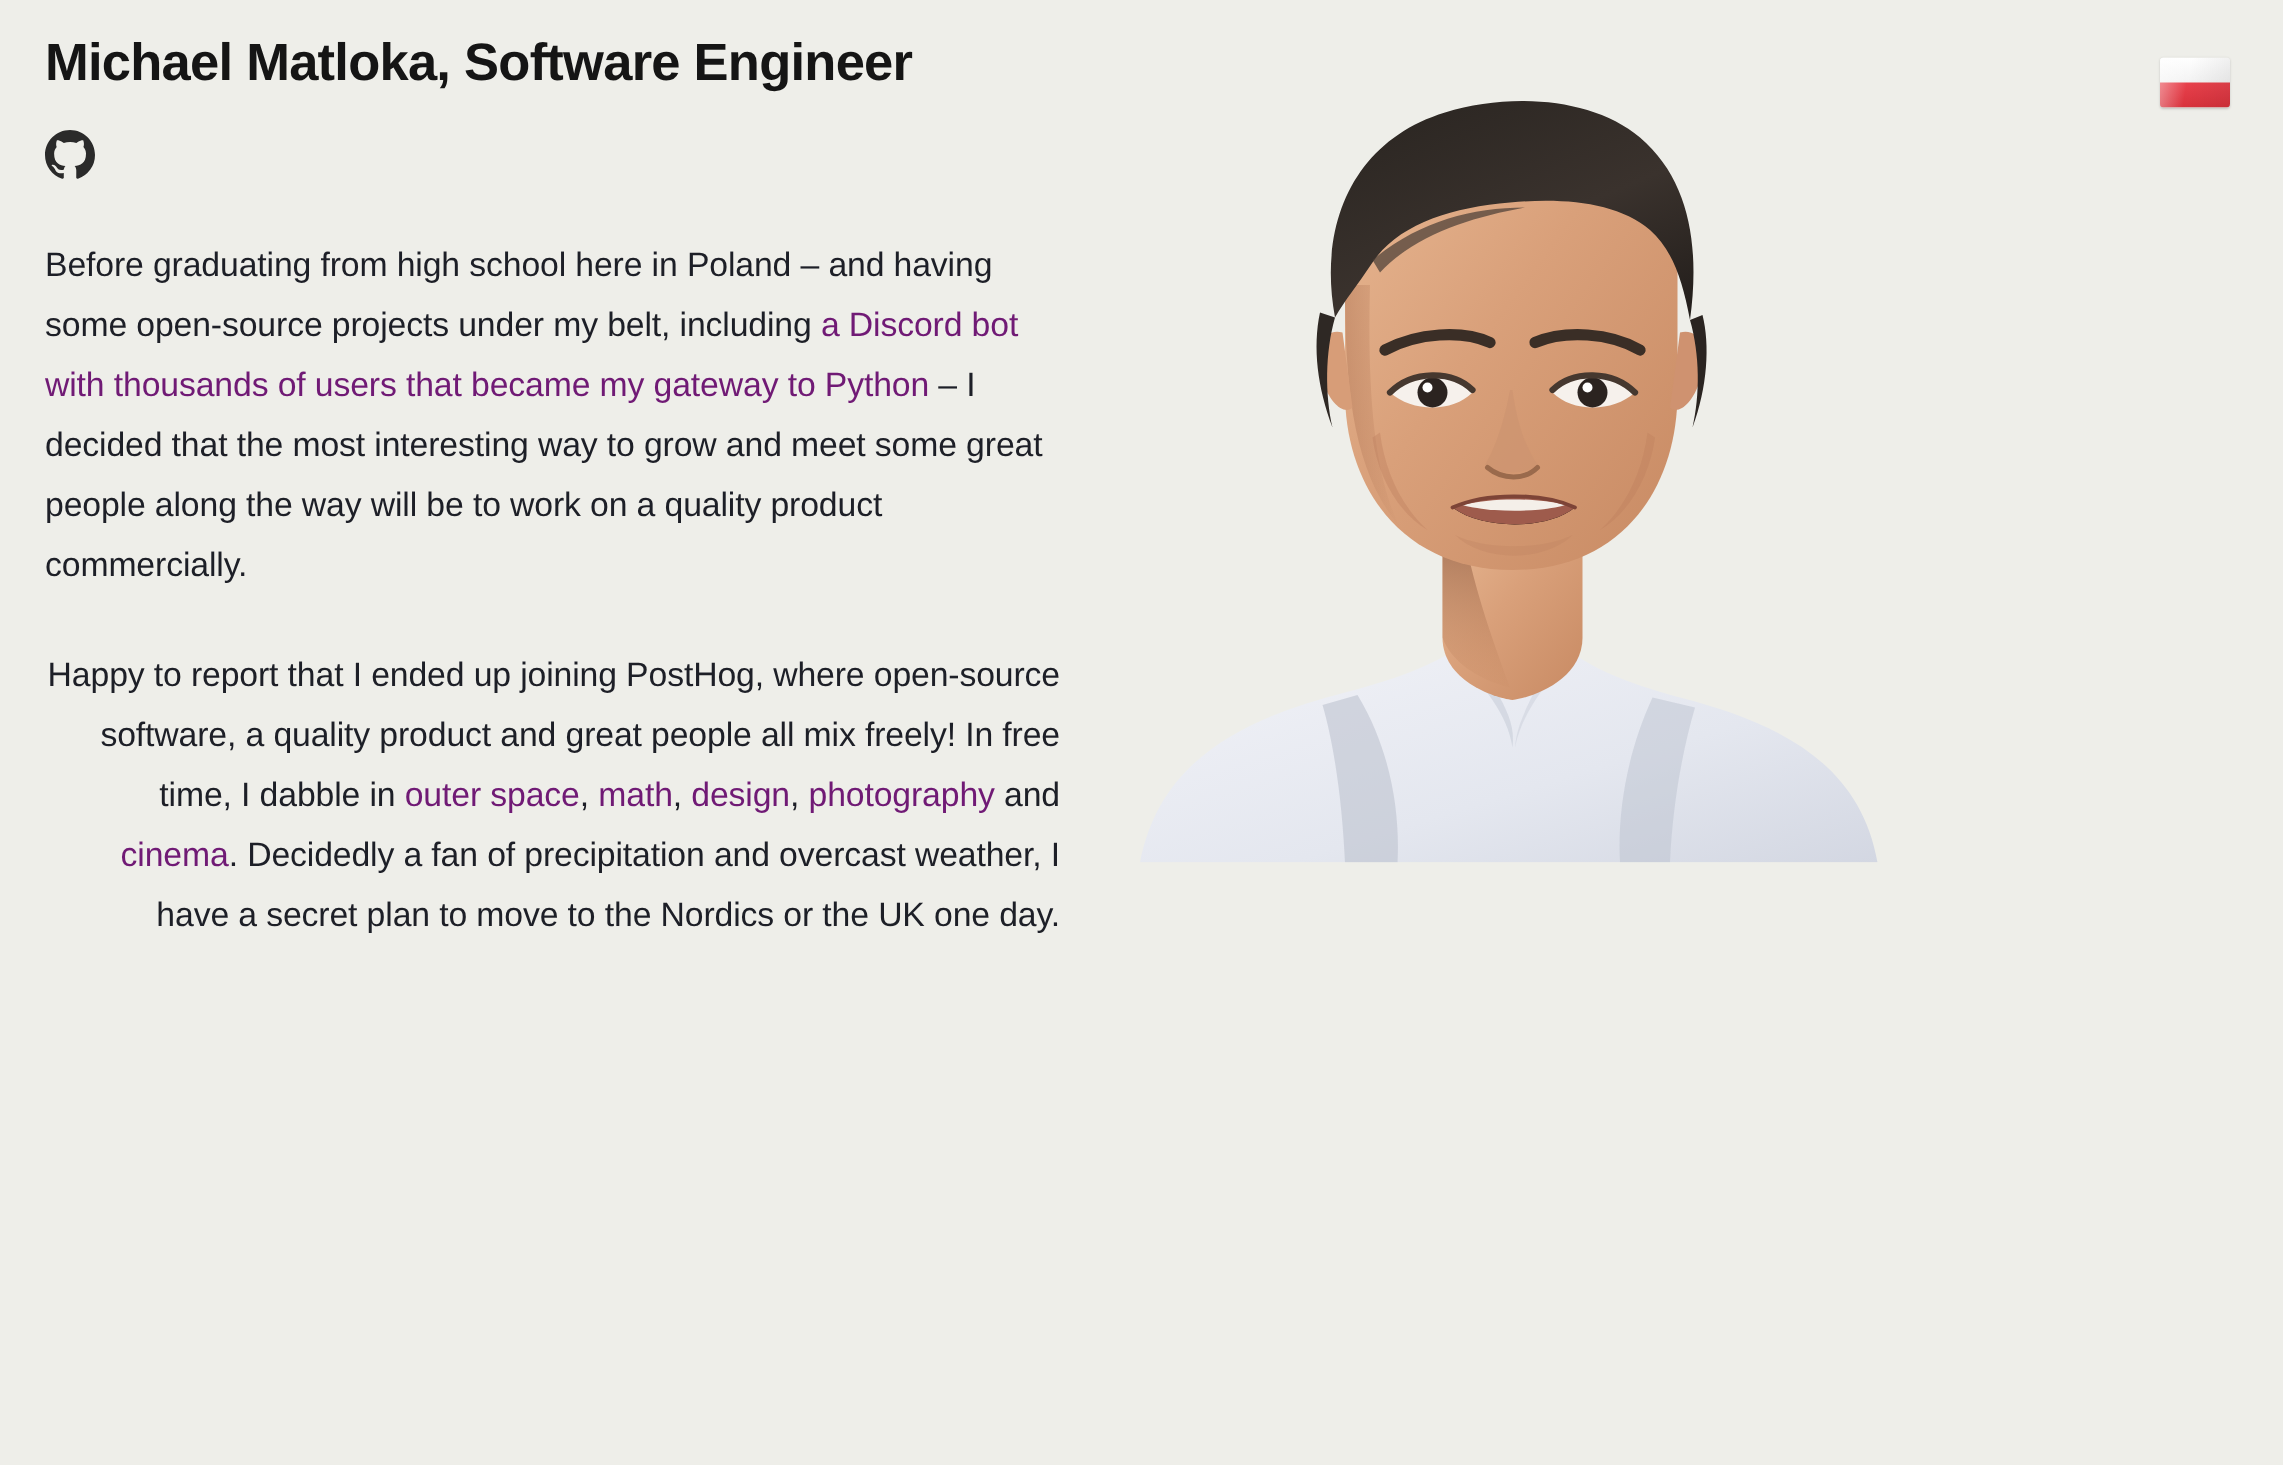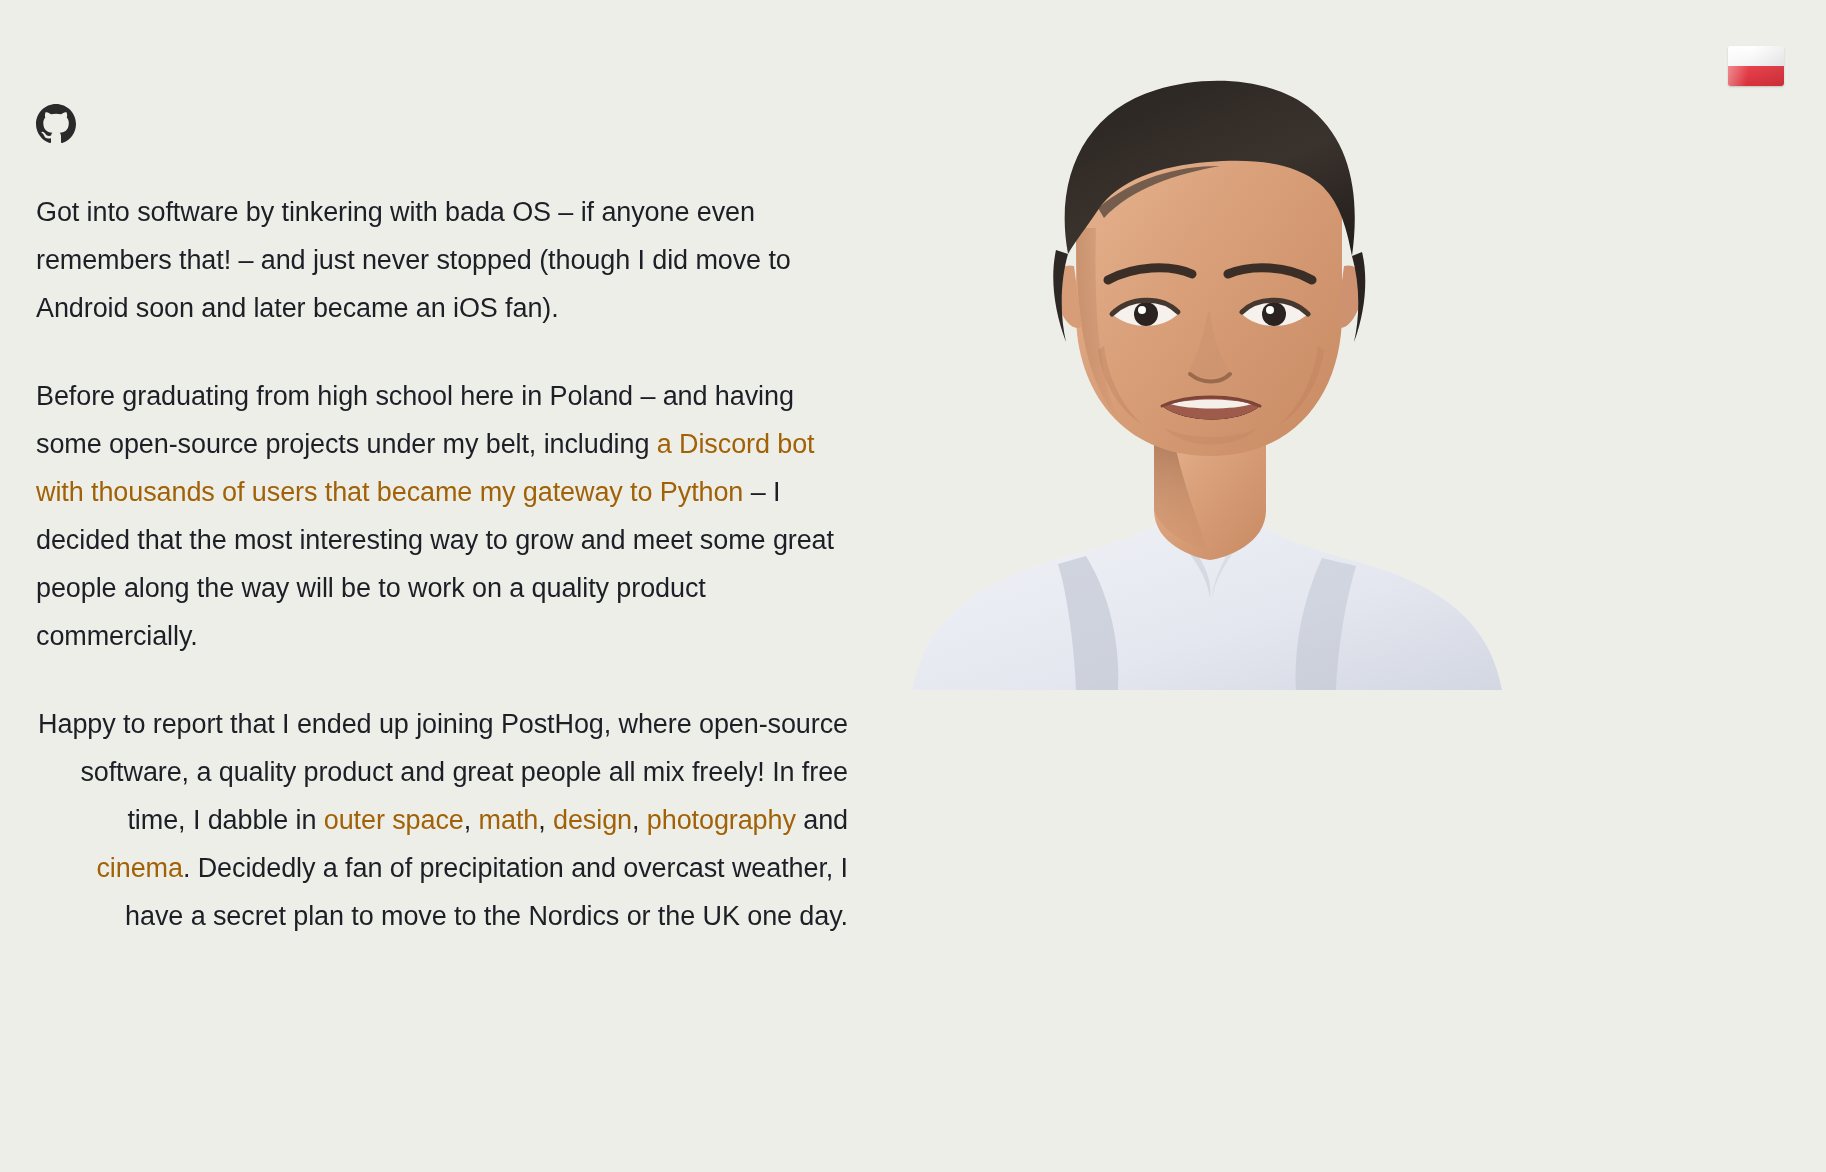--- a/index.html
+++ b/index.html
@@ -86,21 +86,21 @@
   .bio p {
     font-size: 27px;
     line-height: 48px;
     color: #1d1f27;
     margin: 0 0 40px 0;
     letter-spacing: -0.1px;
   }
   .bio p:last-child { margin-bottom: 0; text-align: right; }
 
   .bio a {
-    color: #a16207;
+    color: #701a75;
     text-decoration: none;
     cursor: pointer;
   }
 
   
   .portrait-wrap {
     position: absolute;
     left: 908px;
     top: 58px;
     width: 596px;
@@ -111,37 +111,37 @@
     position: absolute;
     inset: 0;
     display: block;
   }
 </style>
 </head>
 <body>
 
 <div class="page">
 
+  <h1 class="page-title">Michael Matloka, Software Engineer</h1>
 
   <div class="social-row">
     <span class="github-link">
       <svg viewBox="0 0 16 16" aria-hidden="true">
         <path fill="currentColor" d="M8 0C3.58 0 0 3.58 0 8c0 3.54 2.29 6.53 5.47 7.59.4.07.55-.17.55-.38 0-.19-.01-.82-.01-1.49-2.01.37-2.53-.49-2.69-.94-.09-.23-.48-.94-.82-1.13-.28-.15-.68-.52-.01-.53.63-.01 1.08.58 1.23.82.72 1.21 1.87.87 2.33.66.07-.52.28-.87.51-1.07-1.78-.2-3.64-.89-3.64-3.95 0-.87.31-1.59.82-2.15-.08-.2-.36-1.02.08-2.12 0 0 .67-.21 2.2.82.64-.18 1.32-.27 2-.27.68 0 1.36.09 2 .27 1.53-1.04 2.2-.82 2.2-.82.44 1.1.16 1.92.08 2.12.51.56.82 1.27.82 2.15 0 3.07-1.87 3.75-3.65 3.95.29.25.54.73.54 1.48 0 1.07-.01 1.93-.01 2.2 0 .21.15.46.55.38A8.01 8.01 0 0 0 16 8c0-4.42-3.58-8-8-8z"></path>
       </svg>
     </span>
   </div>
 
   <div class="flag-badge">
     <span class="flag-white"></span>
     <span class="flag-red"></span>
     <span class="flag-sheen"></span>
   </div>
 
   <div class="bio">
-    <p><span>Got into software by tinkering with bada OS – if anyone even remembers that! – and just never stopped (though I did move to Android soon and later became an iOS fan).</span></p>
     <p><span>Before graduating from high school here in Poland – and having some open-source projects under my belt, including </span><a>a Discord bot with thousands of users that became my gateway to Python</a><span> – I decided that the most interesting way to grow and meet some great people along the way will be to work on a quality product commercially.</span></p>
     <p><span>Happy to report that I ended up joining PostHog, where open-source software, a quality product and great people all mix freely! In free time, I dabble in </span><a>outer space</a><span>, </span><a>math</a><span>, </span><a>design</a><span>, </span><a>photography</a><span> and </span><a>cinema</a><span>. Decidedly a fan of precipitation and overcast weather, I have a secret plan to move to the Nordics or the UK one day.</span></p>
   </div>
 
   <div class="portrait-wrap">
     <svg class="portrait" viewBox="0 0 596 632" preserveAspectRatio="xMidYMid meet">
       <defs>
         <linearGradient id="skin" x1="0" y1="0" x2="1" y2="1">
           <stop offset="0%" stop-color="#e8b893"></stop>
           <stop offset="45%" stop-color="#d9a07a"></stop>

